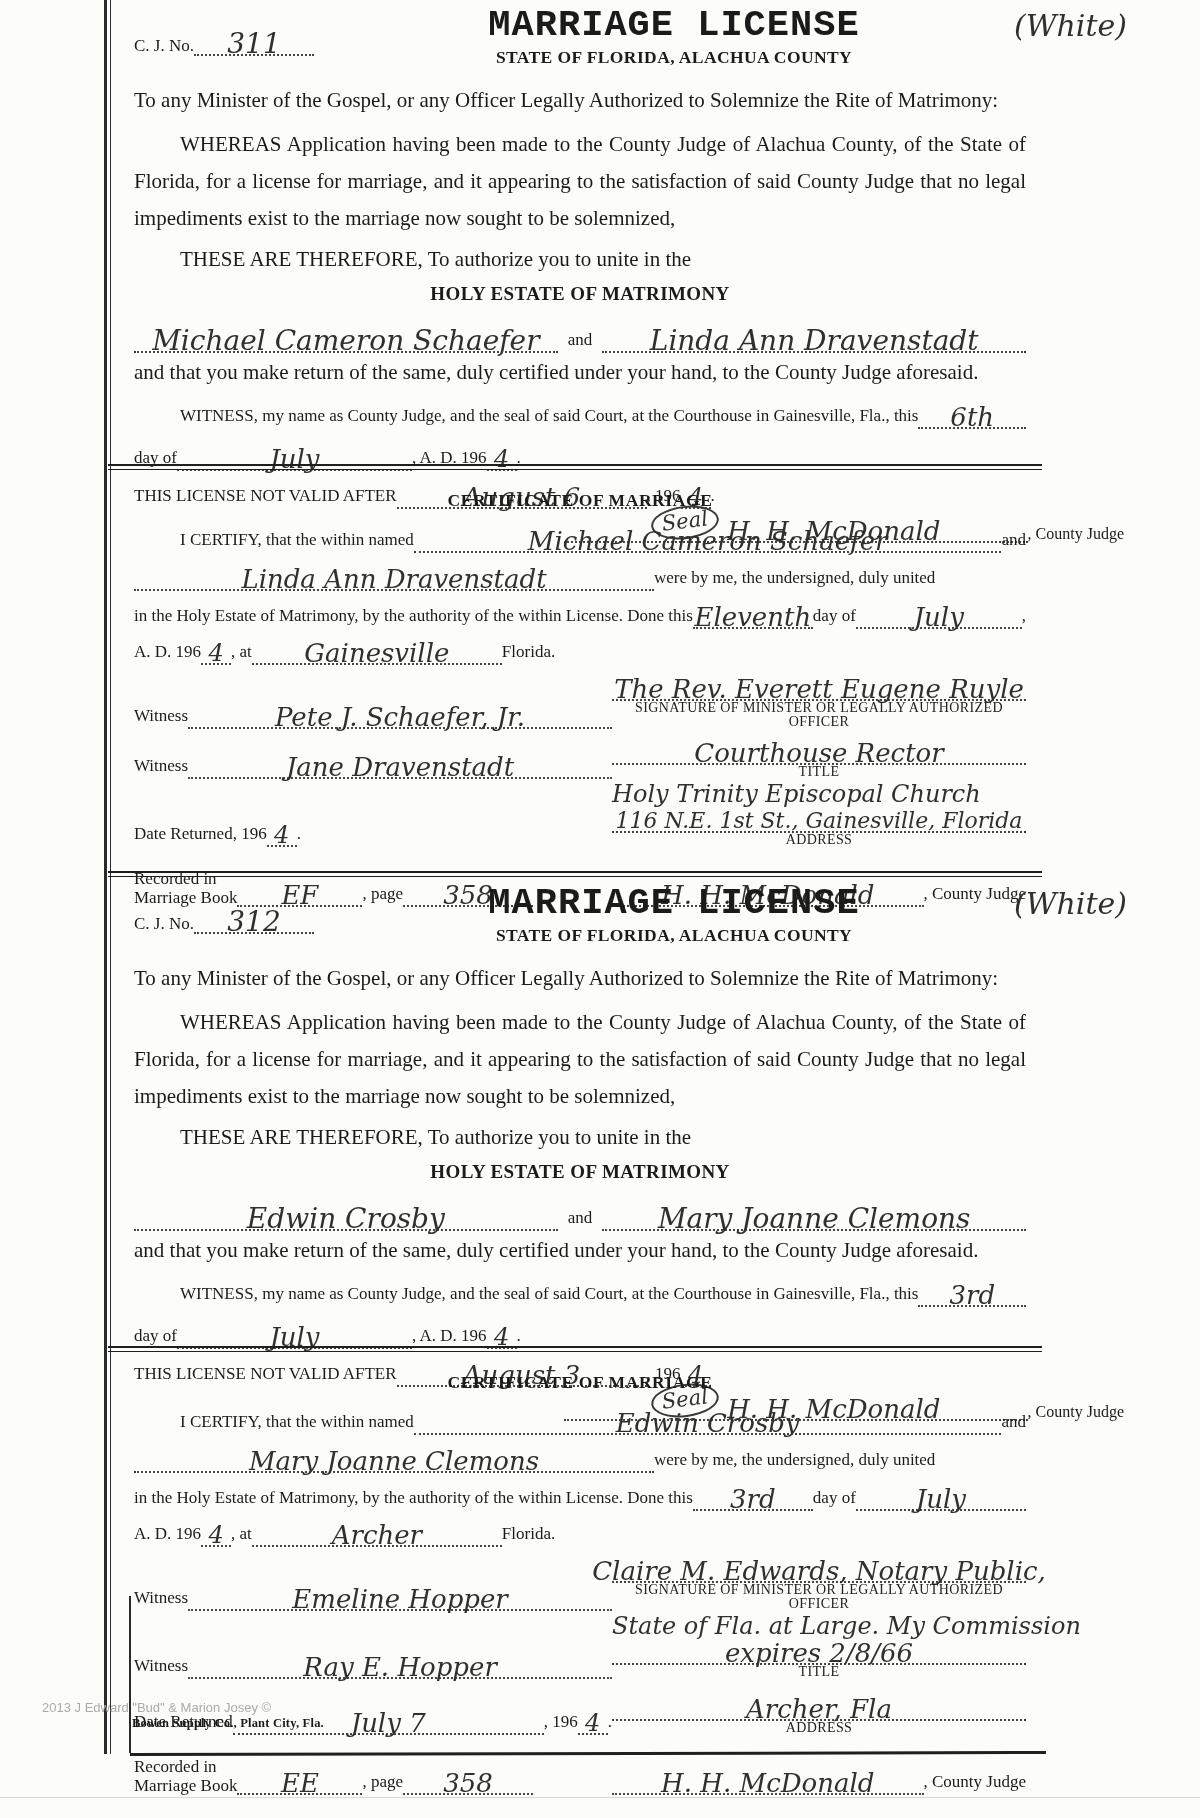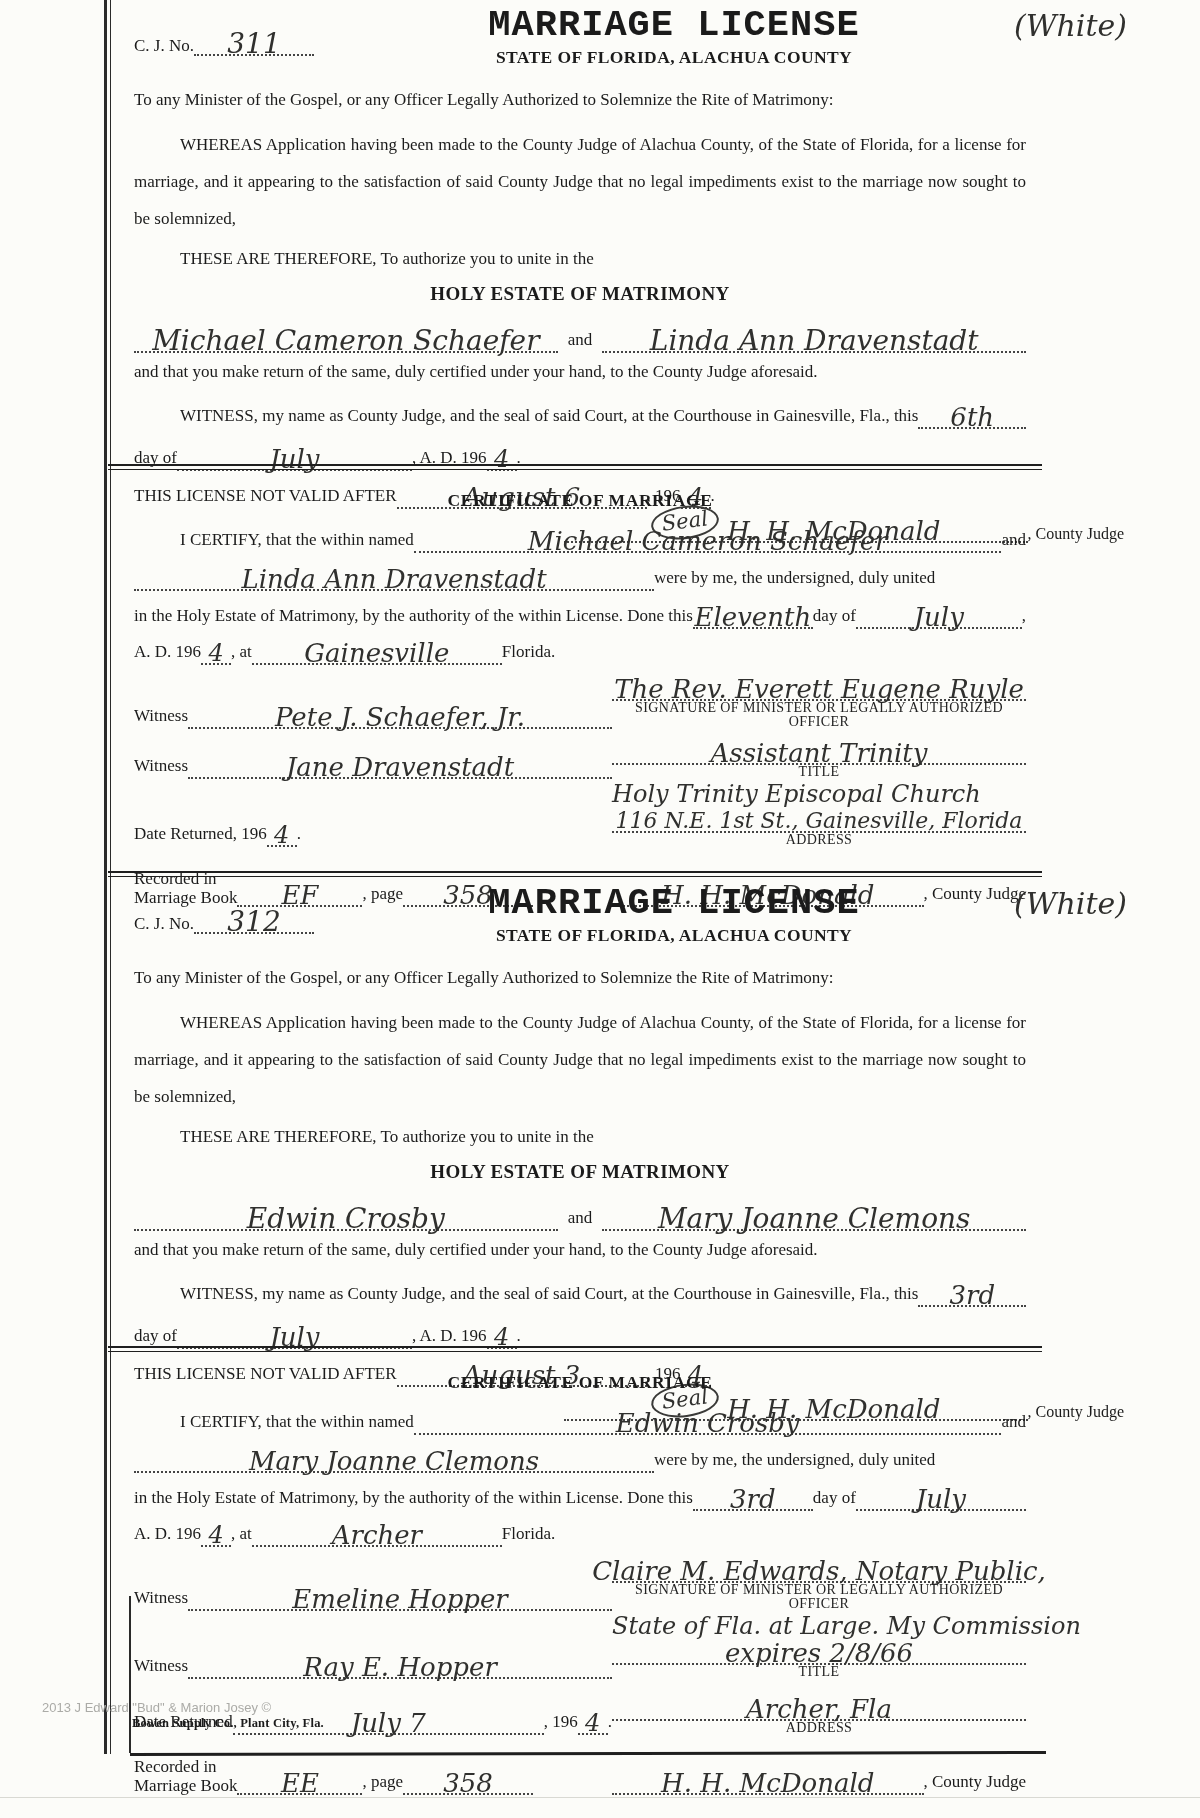--- a/index.html
+++ b/index.html
@@ -28,21 +28,21 @@
   
   .lic-head{display:grid;grid-template-columns:200px 1fr 180px;width:1060px;align-items:start;}
   .cj{padding-top:24px;display:flex;align-items:flex-end;}
   .cj .fill{width:120px;height:26px;}
   .cj .fill .hw{font-size:28px;}
   .t1{font-size:37px;font-weight:bold;letter-spacing:1px;line-height:1.04;text-align:center;
       font-family:Liberation Mono, monospace;}
   .t2{font-size:17.5px;text-align:center;letter-spacing:0.4px;margin-top:3px;font-weight:bold;}
   .color-note{padding-top:2px;}
   .color-note .hw{font-size:30px;}
-  .p{font-size:17px;line-height:32px;}
+  .p{font-size:21px;line-height:32px;}
   .whereas{line-height:37px;text-align:justify;}
   .indent{text-indent:46px;}
   .holy{text-align:center;font-weight:bold;font-size:19px;letter-spacing:0.4px;}
   .names{display:flex;align-items:flex-end;gap:10px;}
   .names .fill{height:34px;}
   .names .fill .hw{font-size:28px;}
   .and-w{line-height:26px;font-size:17px;}
   .seal-row{display:flex;align-items:flex-end;margin-left:430px;width:560px;}
   .seal-badge{display:inline-block;border:2px solid #3a3a38;border-radius:50%;
               padding:3px 9px 5px;transform:rotate(-7deg);margin-right:8px;margin-bottom:2px;}
@@ -202,21 +202,21 @@
         <div class="frow">
           <span class="lbl">Witness</span>
           <span class="fill grow">
               <span class="hw">Jane Dravenstadt</span>
             </span>
         </div>
       </div>
       <div class="cell" style="min-height:50px;">
 
         <span class="fill">
-            <span class="hw">Assistant Trinity</span>
+            <span class="hw">Courthouse Rector</span>
           </span>
         <div class="cap">TITLE</div>
       </div>
 
       <div class="cell" style="min-height:56px;">
         <div class="frow">
           <span class="lbl">Date Returned</span>
           <span class="lbl">, 196</span>
           <span class="fill sm">
               <span class="hw">4</span>

